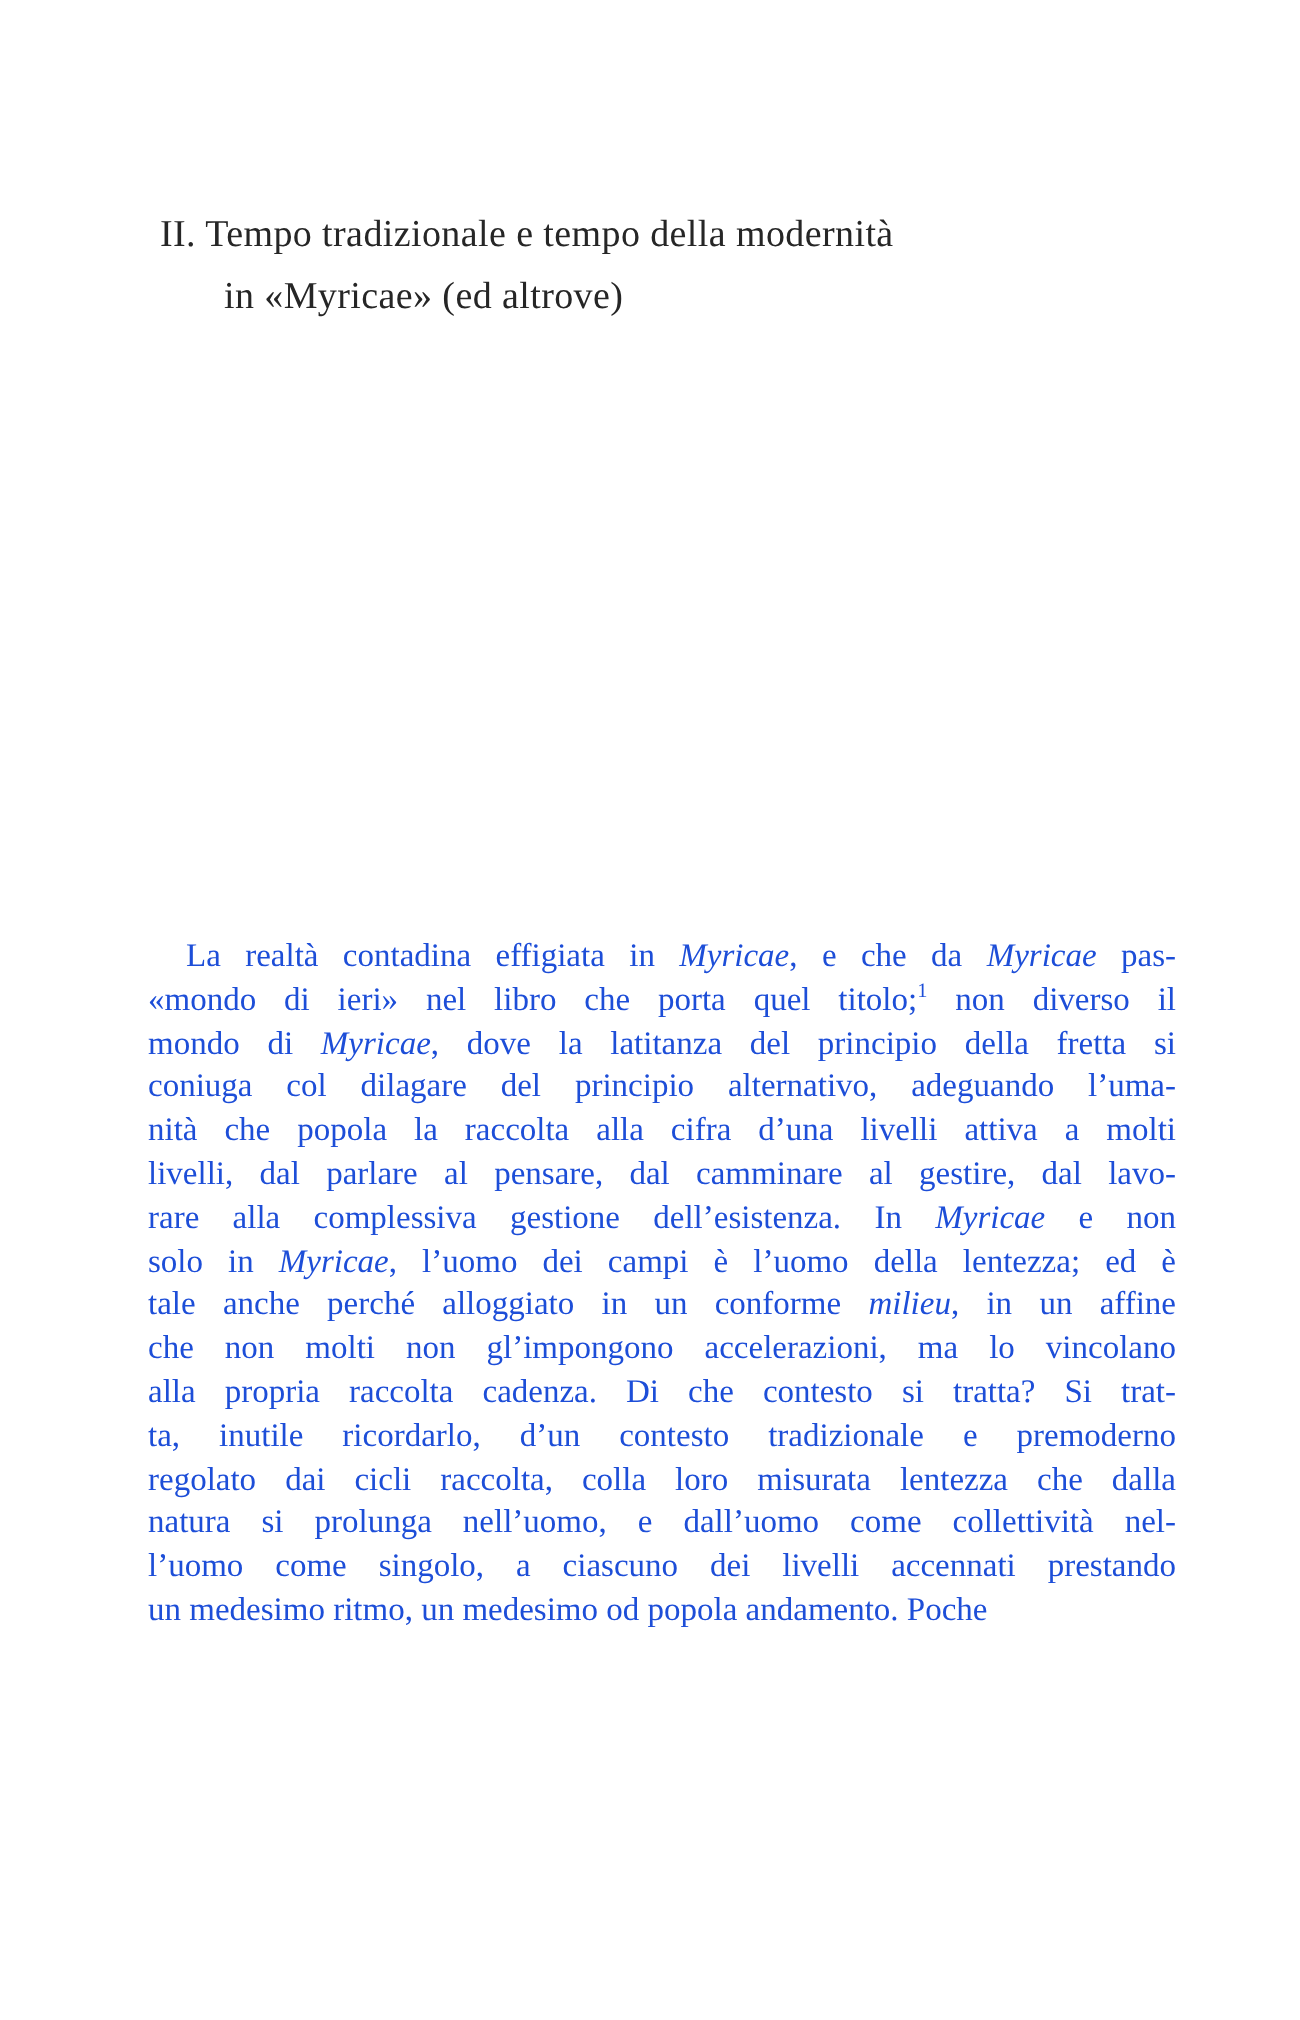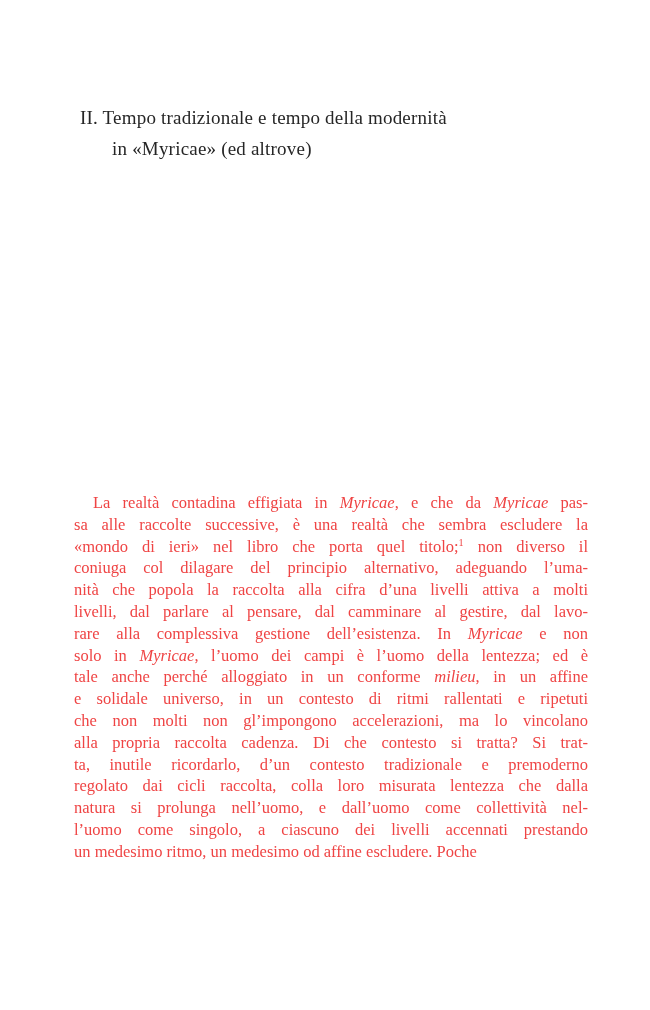--- a/index.html
+++ b/index.html
@@ -28,25 +28,25 @@
   }
   .chapter-title .title-line {
     display: block;
   }
   .chapter-title .title-line-2 {
     padding-left: 32px;
   }
   .body-text {
     position: absolute;
     left: 74px;
-    top: 492px;
+    top: 467px;
     width: 514px;
     font-size: 16.5px;
     line-height: 21.8px;
-    color: #ef4444;
+    color: #1d4ed8;
   }
   .body-text .line {
     text-align: justify;
     text-align-last: justify;
   }
   .body-text .line.first-line {
     text-indent: 19px;
   }
   .body-text .line.last-line {
     text-align-last: left;
@@ -64,30 +64,29 @@
 <body>
 
 <div class="page">
   <h1 class="chapter-title">
     <span class="title-line title-line-1">II. Tempo tradizionale e tempo della modernità</span>
     <span class="title-line title-line-2">in «Myricae» (ed altrove)</span>
   </h1>
 
   <div class="body-text">
       <div class="line first-line">La realtà contadina effigiata in <i>Myricae</i>, e che da <i>Myricae</i> pas-</div>
-      <div class="line">sa alle raccolte successive, è una realtà che sembra escludere la</div>
       <div class="line">«mondo di ieri» nel libro che porta quel titolo;<sup>1</sup> non diverso il</div>
+      <div class="line">mondo di <i>Myricae</i>, dove la latitanza del principio della fretta si</div>
       <div class="line">coniuga col dilagare del principio alternativo, adeguando l’uma-</div>
       <div class="line">nità che popola la raccolta alla cifra d’una livelli attiva a molti</div>
       <div class="line">livelli, dal parlare al pensare, dal camminare al gestire, dal lavo-</div>
       <div class="line">rare alla complessiva gestione dell’esistenza. In <i>Myricae</i> e non</div>
       <div class="line">solo in <i>Myricae</i>, l’uomo dei campi è l’uomo della lentezza; ed è</div>
       <div class="line">tale anche perché alloggiato in un conforme <i>milieu</i>, in un affine</div>
-      <div class="line">e solidale universo, in un contesto di ritmi rallentati e ripetuti</div>
       <div class="line">che non molti non gl’impongono accelerazioni, ma lo vincolano</div>
       <div class="line">alla propria raccolta cadenza. Di che contesto si tratta? Si trat-</div>
       <div class="line">ta, inutile ricordarlo, d’un contesto tradizionale e premoderno</div>
       <div class="line">regolato dai cicli raccolta, colla loro misurata lentezza che dalla</div>
       <div class="line">natura si prolunga nell’uomo, e dall’uomo come collettività nel-</div>
       <div class="line">l’uomo come singolo, a ciascuno dei livelli accennati prestando</div>
-      <div class="line last-line">un medesimo ritmo, un medesimo od affine escludere. Poche</div>
+      <div class="line last-line">un medesimo ritmo, un medesimo od popola andamento. Poche</div>
     </div>
 </div>
 
 </body></html>

